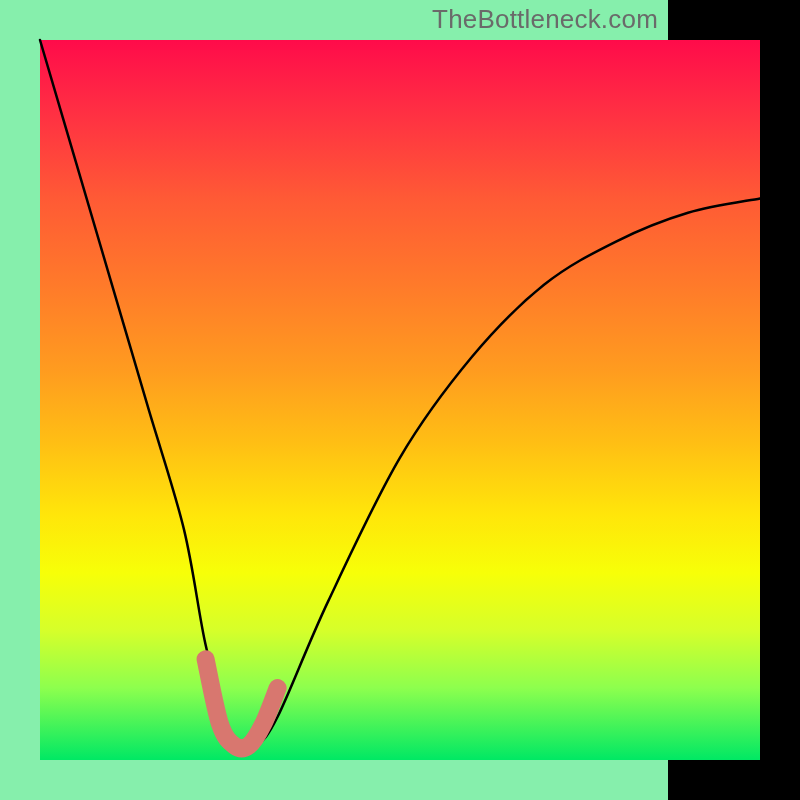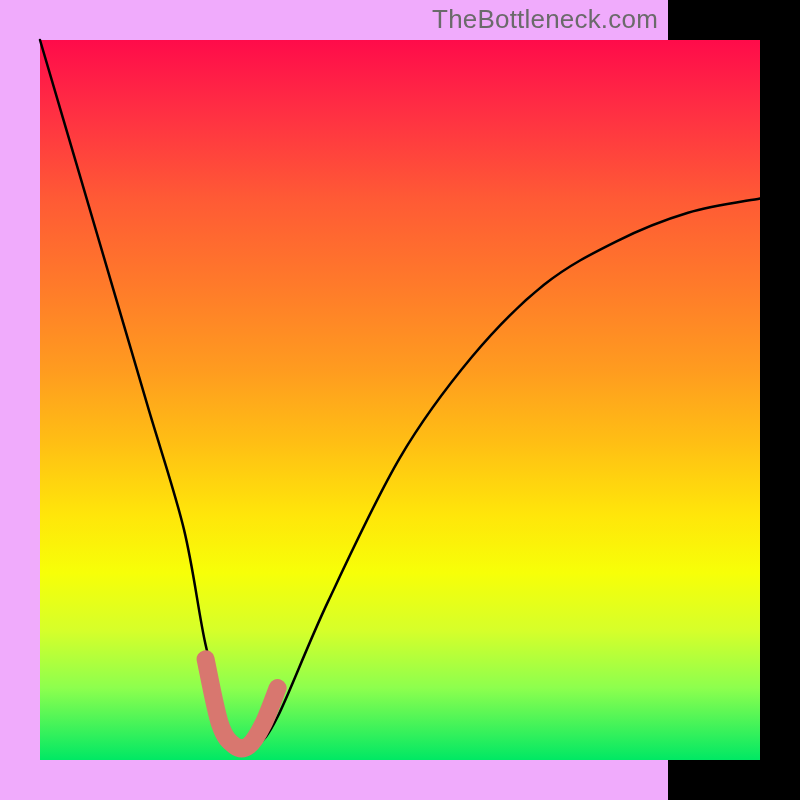--- a/index.html
+++ b/index.html
@@ -8,21 +8,21 @@
     width: 800px;
     height: 800px;
     background: #000;
     overflow: hidden;
     font-family: Arial, Helvetica, sans-serif;
   }
   .frame {
     position: absolute;
     left: 0; top: 0;
     width: 668px; height: 800px;
-    background: #f0abfc;
+    background: #86efac;
   }
   .watermark {
     position: absolute;
     top: 4px;
     right: 10px;
     color: #6a6a6a;
     font-size: 26px;
     font-weight: 400;
     letter-spacing: 0.2px;
     z-index: 50;

